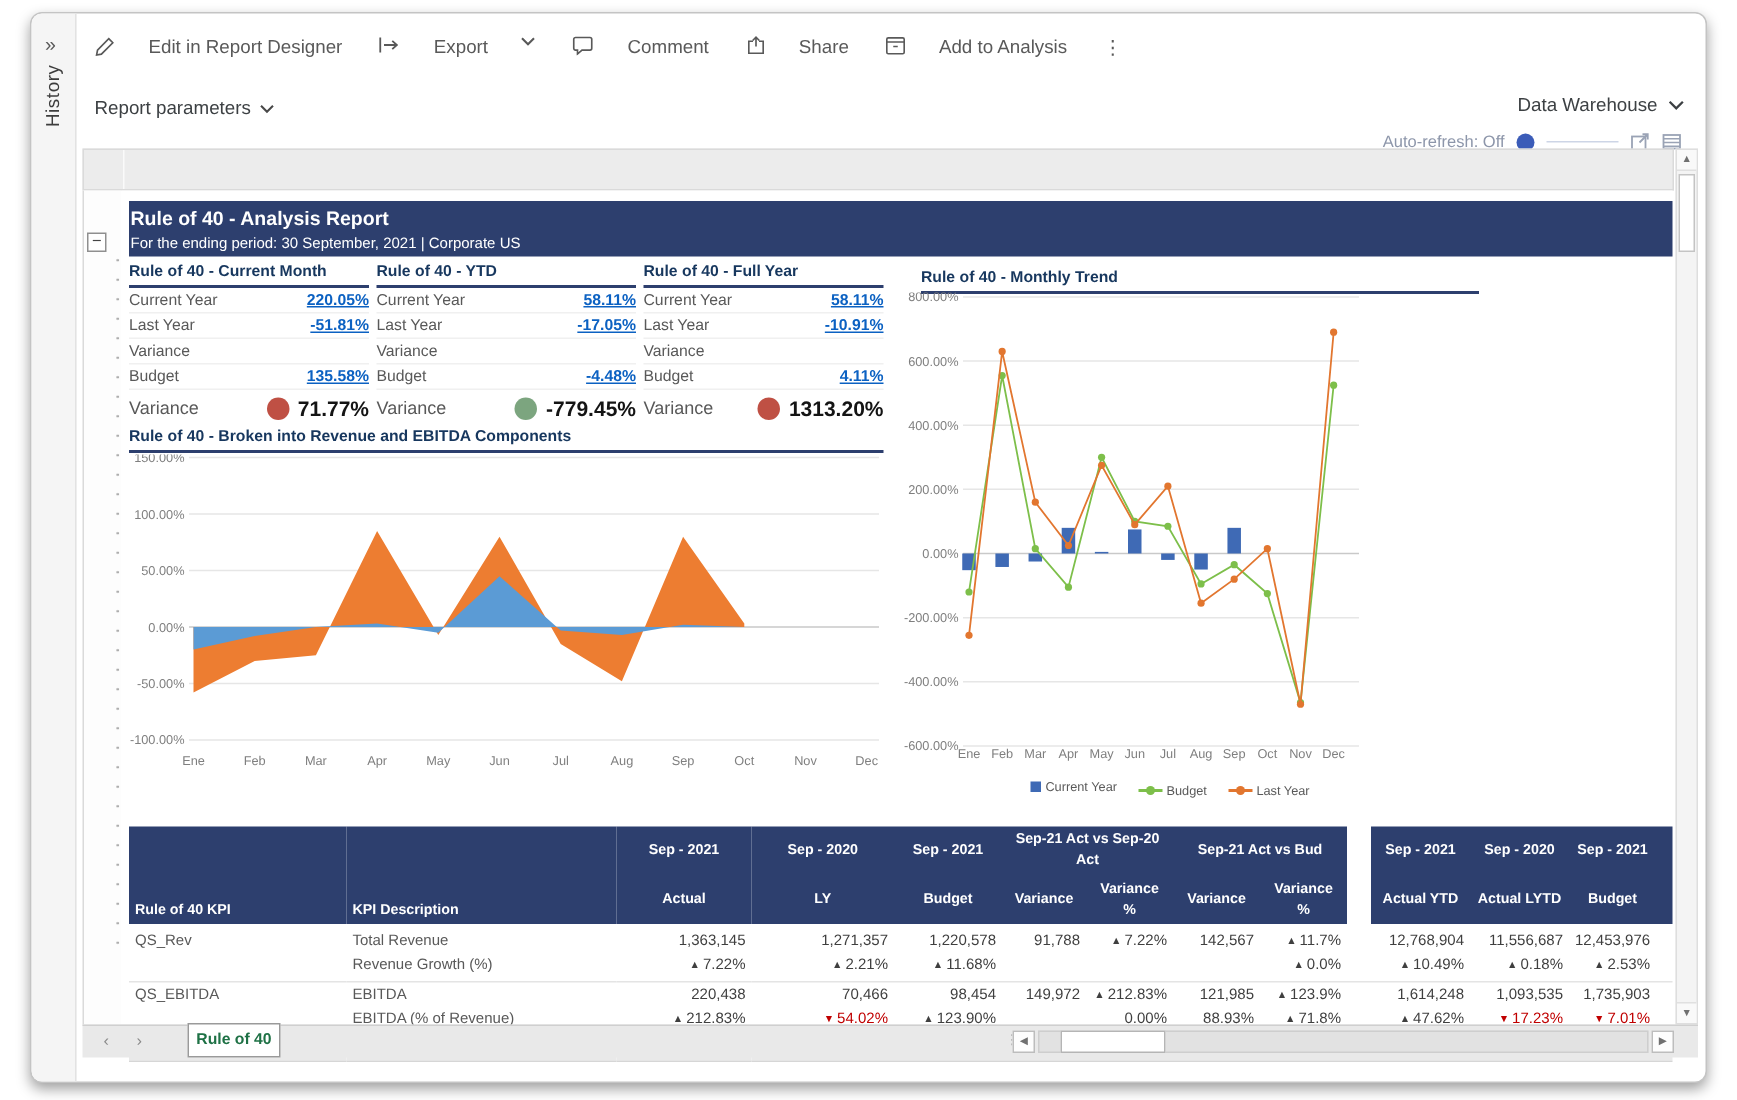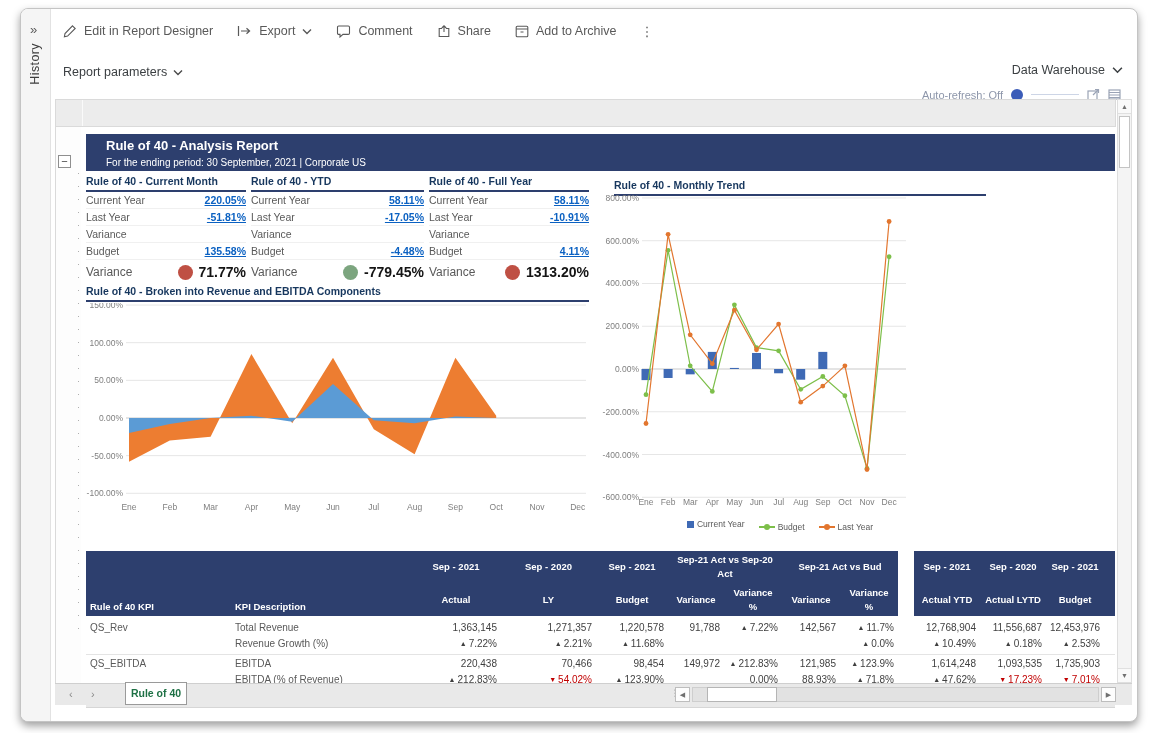--- a/index.html
+++ b/index.html
@@ -9,21 +9,21 @@
 
   
   .rail { position:absolute; left:0; top:0; bottom:0; width:30px; background:#f5f5f5; border-right:1px solid #e2e2e2; }
   .rail-collapse { position:absolute; top:13px; left:9px; font-size:13px; color:#5a5a5a; cursor:pointer; }
   .rail-history { position:absolute; top:34px; left:7px; writing-mode:vertical-rl; transform:rotate(180deg);
                   font-size:12.5px; color:#3d3d3d; letter-spacing:.4px; }
 
   
   .toolbar { position:absolute; left:42px; top:11px; height:22px; display:flex; align-items:center; gap:24px;
              color:#595959; font-size:12.5px; }
-  .titem { display:flex; align-items:center; gap:7px; cursor:pointer; white-space:nowrap; }
+  .titem { display:flex; gap:22px; cursor:pointer; white-space:nowrap; }
   .titem svg { display:block; }
   .kebab { font-size:13px; color:#595959; letter-spacing:0; cursor:pointer; }
 
   .params { position:absolute; left:42px; top:56px; display:flex; align-items:center; gap:6px;
             font-size:12.5px; color:#3c4043; cursor:pointer; }
   .dwh { position:absolute; right:14px; top:54px; display:flex; align-items:center; gap:7px;
          font-size:12.5px; color:#3c4043; cursor:pointer; }
   .autorow { position:absolute; right:16px; top:79px; display:flex; align-items:center; gap:8px;
              font-size:11px; color:#8d96aa; }
   .tog-dot { width:12px; height:12px; border-radius:50%; background:#3b5cb8; display:inline-block; }
@@ -36,21 +36,21 @@
   .gutter { position:absolute; left:34px; top:118px; width:26px; height:556px; background:#fdfdfd;
             border-left:1px solid #dadada; }
   .gutter::after { content:""; position:absolute; right:1px; top:40px; height:470px; width:3px;
             background-image:radial-gradient(circle,#aeaeae .8px,transparent 1px); background-size:3px 13px; }
   .minusbox { position:absolute; left:37px; top:146px; width:13px; height:13px; background:#fff; border:1px solid #8f8f8f;
             font-size:11px; line-height:10px; text-align:center; color:#444; cursor:pointer; z-index:5; }
 
   .report { position:absolute; left:60px; top:118px; width:1034px; height:556px; background:#fff; }
 
   
-  .titleband { position:absolute; left:5px; top:7px; width:1029px; height:37px; background:#2d3f6e; color:#fff; padding:4px 20px; }
+  .titleband { position:absolute; left:5px; top:7px; width:1029px; height:37px; background:#2d3f6e; color:#fff; padding:4px 1px; }
   .titleband .t1 { font-size:13px; font-weight:700; }
   .titleband .t2 { font-size:10px; margin-top:4px; }
 
   
   .panel { position:absolute; top:46px; height:110px; }
   .p1 { left:5px;   width:160px; }
   .p2 { left:170px; width:173px; }
   .p3 { left:348px; width:160px; }
   .ptitle { font-size:10.5px; font-weight:700; color:#17375e; border-bottom:2px solid #2d3f6e; padding:2px 0 3px 0; }
   .prow { display:flex; justify-content:space-between; align-items:center; height:17px; border-bottom:1px solid #f0f0f0; }
@@ -150,21 +150,21 @@
           <path d="M5 3.5H2.2v8h9.6V3.5H9" fill="none" stroke="#595959" stroke-width="1.1"></path>
           <path d="M7 7V1M4.8 3L7 .8 9.2 3" fill="none" stroke="#595959" stroke-width="1.1"></path>
         </svg>
       <span>Share</span>
     </span>
     <span class="titem">
       <svg width="14" height="13" viewBox="0 0 14 13">
           <rect x="1.2" y="1.2" width="11.6" height="10.6" rx="1" fill="none" stroke="#595959" stroke-width="1.1"></rect>
           <path d="M1.2 4h11.6M5.5 7h3" fill="none" stroke="#595959" stroke-width="1.1"></path>
         </svg>
-      <span>Add to Archive</span>
+      <span>Add to Analysis</span>
     </span>
     <span class="kebab">⋮</span>
   </div>
 
   <div class="params">
     <span>Report parameters</span>
     <svg width="10" height="7" viewBox="0 0 10 7">
         <path d="M1 1.5l4 4 4-4" fill="none" stroke="#4a4a4a" stroke-width="1.4"></path>
       </svg>
   </div>

